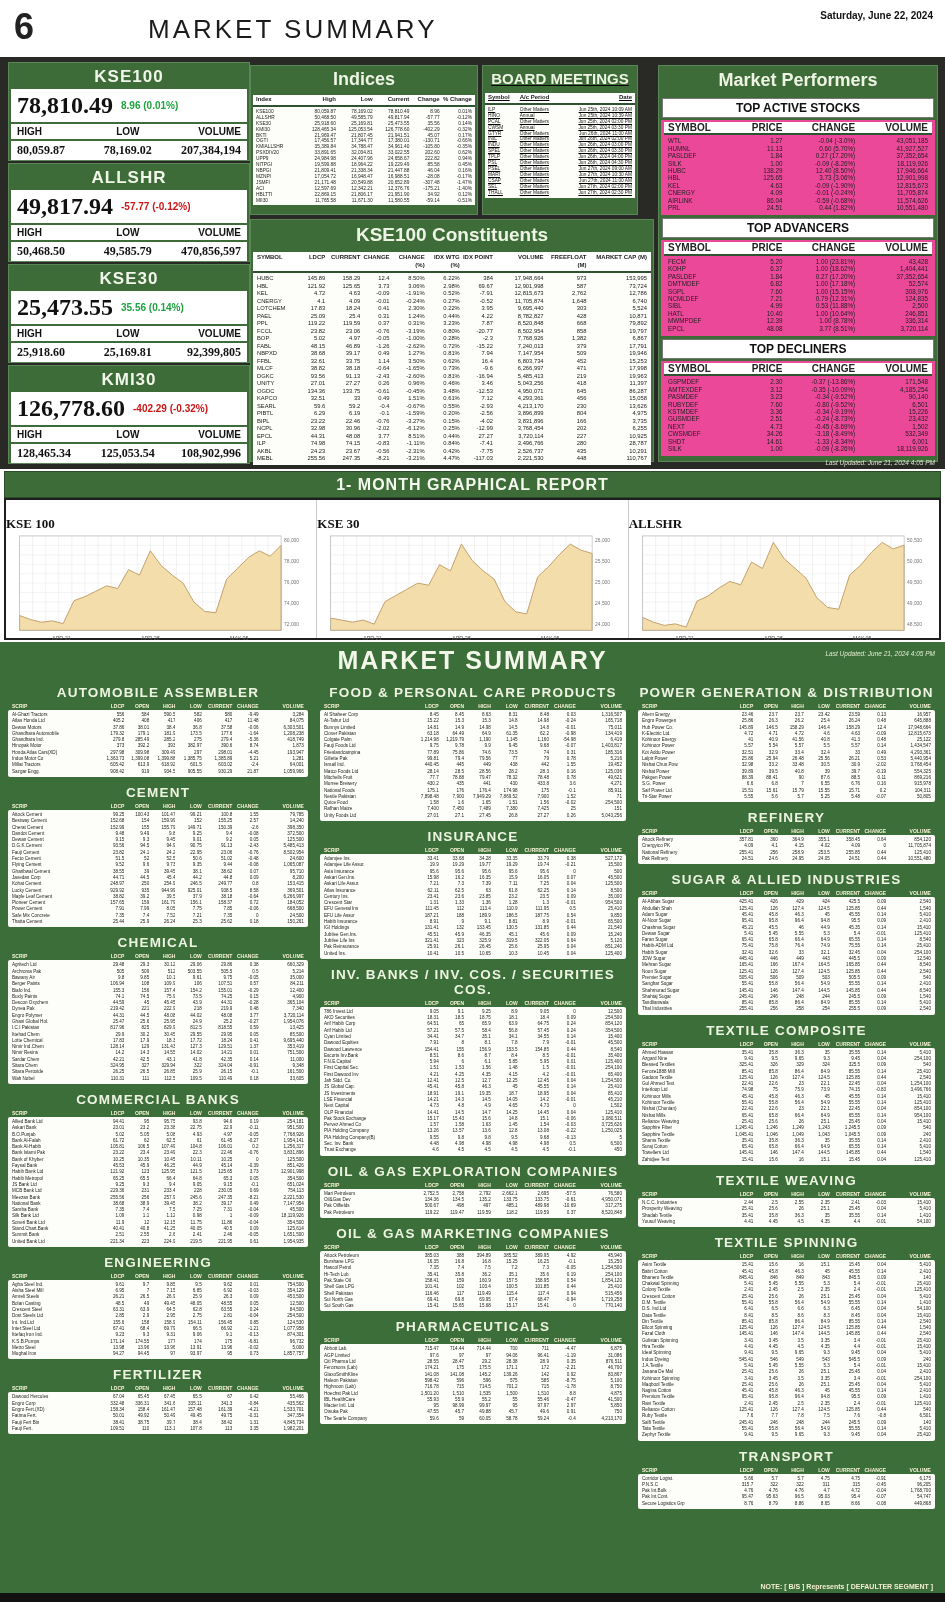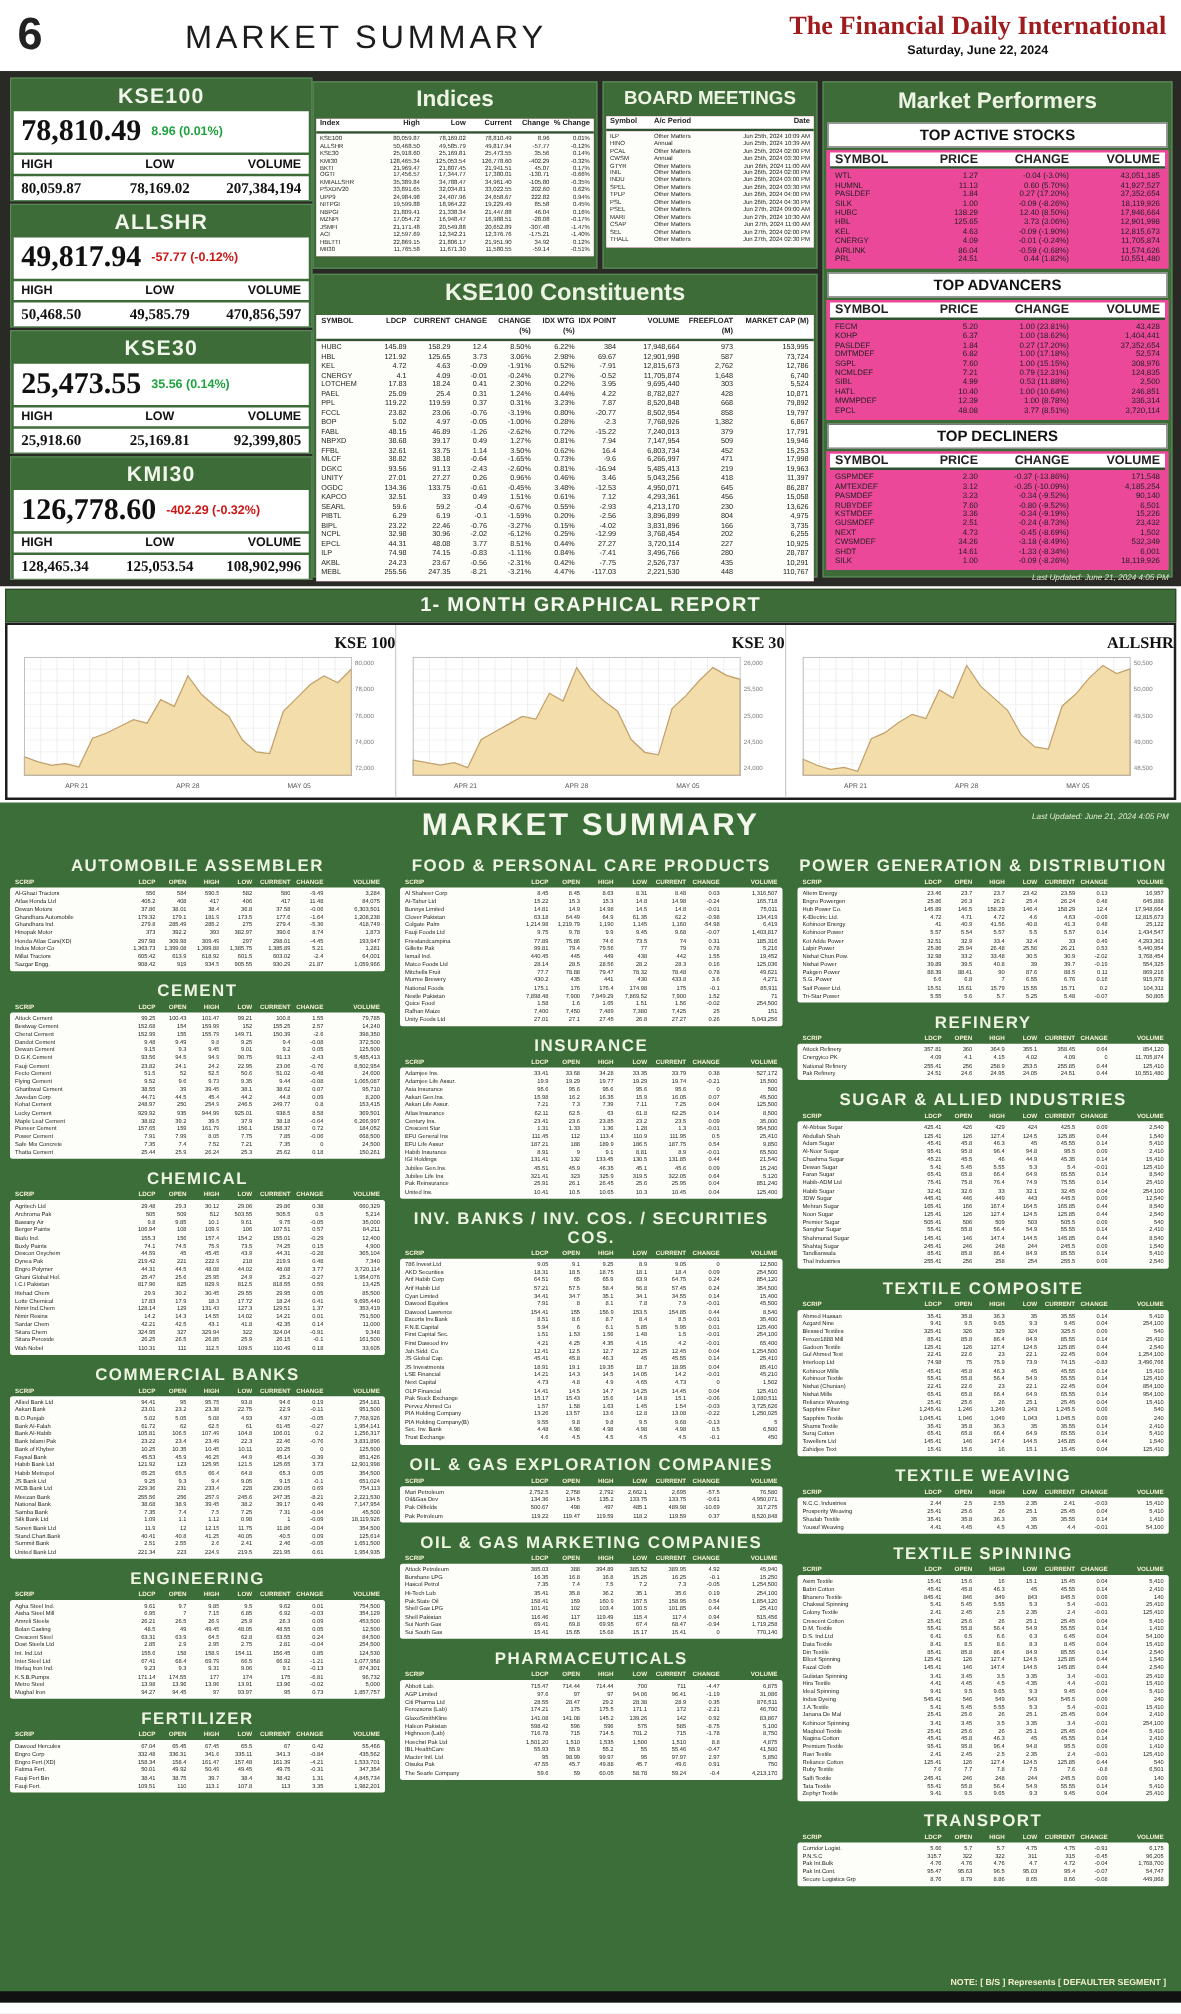--- a/index.html
+++ b/index.html
@@ -43,21 +43,21 @@
   .hd-s{font-size:6px !important;font-weight:bold;}
   .hd-p{font-size:10px !important;font-weight:bold;}
   .last-upd{position:absolute;right:10px;bottom:3px;color:#dfe8cf;font-size:6.5px;font-style:italic;}
   
   .perf-sub-title{background:#fff;border:1px solid #777;margin:3px 3px 0 3px;text-align:center;font-weight:bold;font-size:12px;color:#111;padding:2px 0;}
   
   .banner{position:absolute;top:471px;left:4px;right:4px;height:25px;background:#3e6c39;border:1px solid #2a4d27;color:#f4f8ee;font-weight:bold;font-size:16px;letter-spacing:1px;display:flex;align-items:center;justify-content:center;}
   .charts{position:absolute;top:498px;left:4px;right:4px;height:142px;background:#fff;border:2px solid #1e1e1e;display:flex;box-sizing:border-box;}
   .chart{flex:1;position:relative;border-right:1px solid #ccc;}
   .chart:last-child{border-right:none;}
-  .chart-title{font-family:"Liberation Serif",serif;font-weight:bold;font-size:13px;text-align:right;color:#111;padding-top:6px;}
+  .chart-title{font-family:"Liberation Serif",serif;font-weight:bold;font-size:13px;text-align:left;color:#111;padding-top:16px;}
   
   .ms{position:absolute;top:642px;left:0;right:0;height:960px;background:#3c6e39;}
   .ms-title{text-align:center;color:#f2f7ea;font-weight:bold;font-size:25px;letter-spacing:2px;padding-top:4px;}
   .ms-upd{position:absolute;right:10px;top:8px;color:#e2ecd2;font-size:6.5px;font-style:italic;}
   .ms-cols{position:absolute;left:8px;top:40px;display:flex;gap:12px;}
   .ms-col{display:flex;flex-direction:column;}
   .c1{width:300px;} .c2{width:306px;} .c3{width:297px;}
   .sec{margin-bottom:5px;}
   .sec-title{color:#eef4e2;font-weight:bold;font-size:13.5px;letter-spacing:1.2px;text-align:center;padding:3px 0 2px;}
   .sec-head{display:grid;grid-template-columns:30% 8.5% 8.5% 9% 9% 10.5% 9% 15.5%;padding:1px 4px;}
@@ -71,21 +71,20 @@
 </style>
 </head>
 <body>
 
 <div class="root">
 
   <div class="mast">
     <div class="page-no">6</div>
     <div class="mast-title">MARKET SUMMARY</div>
     <div class="mast-brand">
-      <div class="brand-name">The Financial Daily International</div>
       <div class="brand-date">Saturday, June 22, 2024</div>
     </div>
   </div>
 
   <div class="top">
     <div class="idx-col" id="idx-col">
         <div class="idx-box">
           <div class="idx-title">KSE100</div>
           <div class="idx-val-row">
             <span class="idx-value">78,810.49</span>
@@ -292,21 +291,21 @@
               <span class="num">11,765.58</span>
               <span class="num">11,671.30</span>
               <span class="num">11,580.55</span>
               <span class="num">-59.14</span>
               <span class="num">-0.51%</span>
             </div>
           </div>
       </div>
     </div>
 
-    <div class="panel" id="board-panel" style="left:482px;top:8px;width:172px;height:150px;">
+    <div class="panel" id="board-panel" style="left:482px;top:8px;width:156px;height:150px;text-decoration:underline;">
       <div class="p-title" style="font-size:15px;padding:4px 0;">BOARD MEETINGS</div>
       <div class="tbl-white" style="padding:0;">
         <div class="grid g-brd hd-row" id="board-head" style="padding:2px 3px;">
             <span class="hd-s">Symbol</span>
             <span class="hd-s">A/c Period</span>
             <span class="hd-s num">Date</span>
           </div>
         <div id="board-body" style="padding:2px 3px;background:#fdfdfa;">
             <div class="grid g-brd">
               <span>ILP</span>

